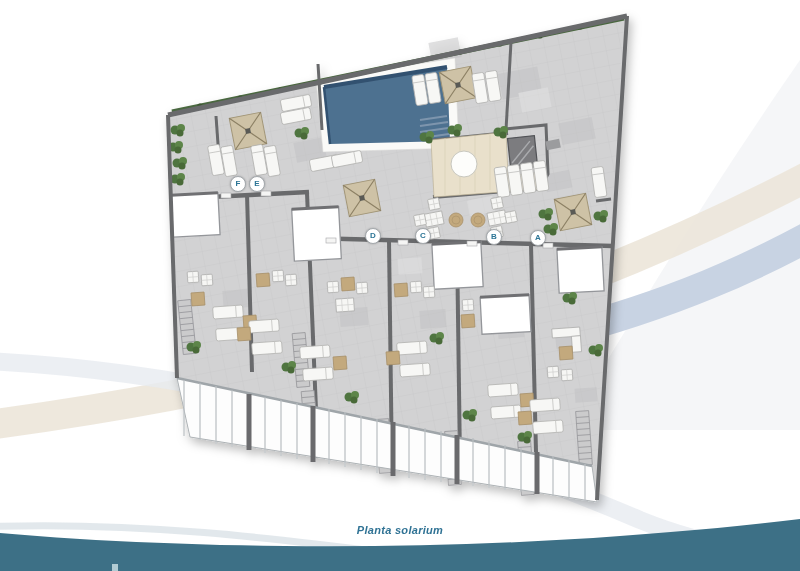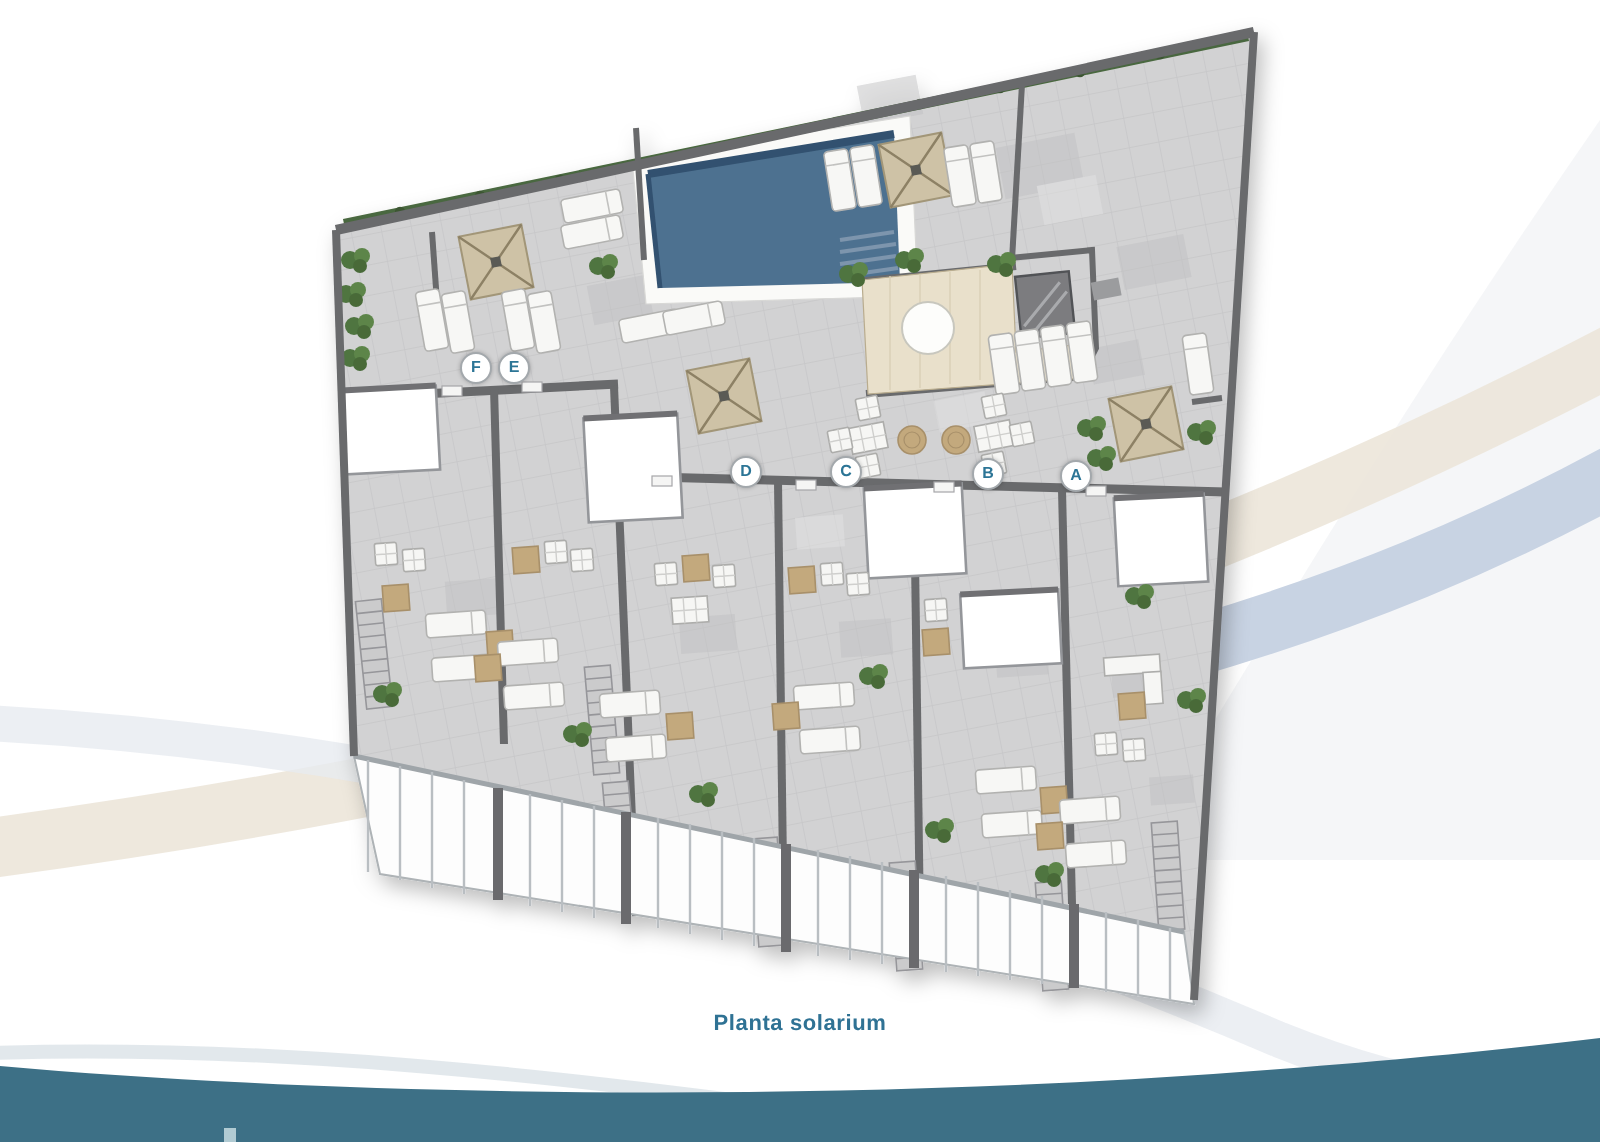--- a/index.html
+++ b/index.html
@@ -5,22 +5,22 @@
   html,body{margin:0;padding:0;background:#fff;}
   .stage{position:relative;width:800px;height:571px;overflow:hidden;background:#ffffff;
          font-family:"Liberation Sans",sans-serif;}
   .stage svg{position:absolute;left:0;top:0;}
   .marker{position:absolute;width:14px;height:14px;border-radius:50%;background:#ffffff;
           border:1px solid #a3a8ac;box-shadow:0 0 2px rgba(0,0,0,.25);
           color:#2c7596;font-size:8px;font-weight:bold;line-height:14px;text-align:center;
           transform:translate(-50%,-50%);}
   .m-f{left:238px;top:184px}.m-e{left:257px;top:184px}.m-d{left:373px;top:236px}
   .m-c{left:423px;top:236px}.m-b{left:494px;top:237px}.m-a{left:538px;top:238px}
-  .caption{position:absolute;left:400px;top:506px;transform:translateX(-50%);
-           color:#2f7294;font-size:11px;font-weight:bold;letter-spacing:.3px;white-space:nowrap;}
+  .caption{position:absolute;left:400px;top:524px;transform:translateX(-50%);
+           color:#2f7294;font-size:11px;font-weight:bold;letter-spacing:.3px;white-space:nowrap;font-style:italic;}
   .logo-stub{position:absolute;left:112px;top:564px;width:6px;height:7px;background:#bed5dc;opacity:.9;}
 </style>
 </head>
 <body>
 
 <div class="stage">
 
 <svg width="800" height="571" viewBox="0 0 800 571">
   <defs>
     <pattern id="tiles" width="15" height="15" patternUnits="userSpaceOnUse" patternTransform="rotate(-11)">

